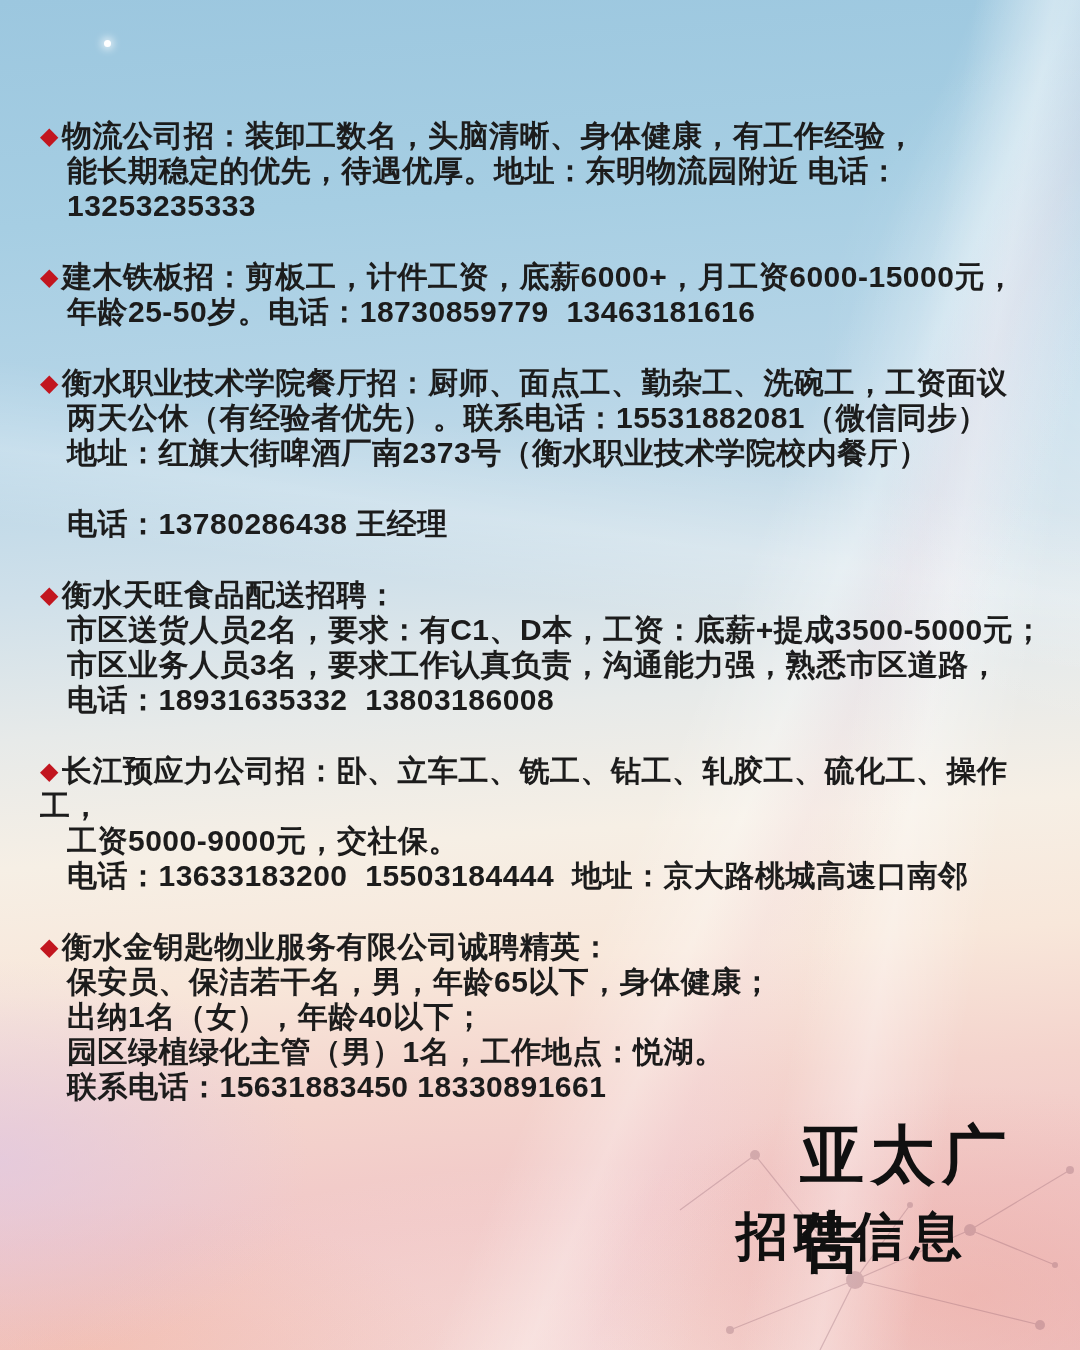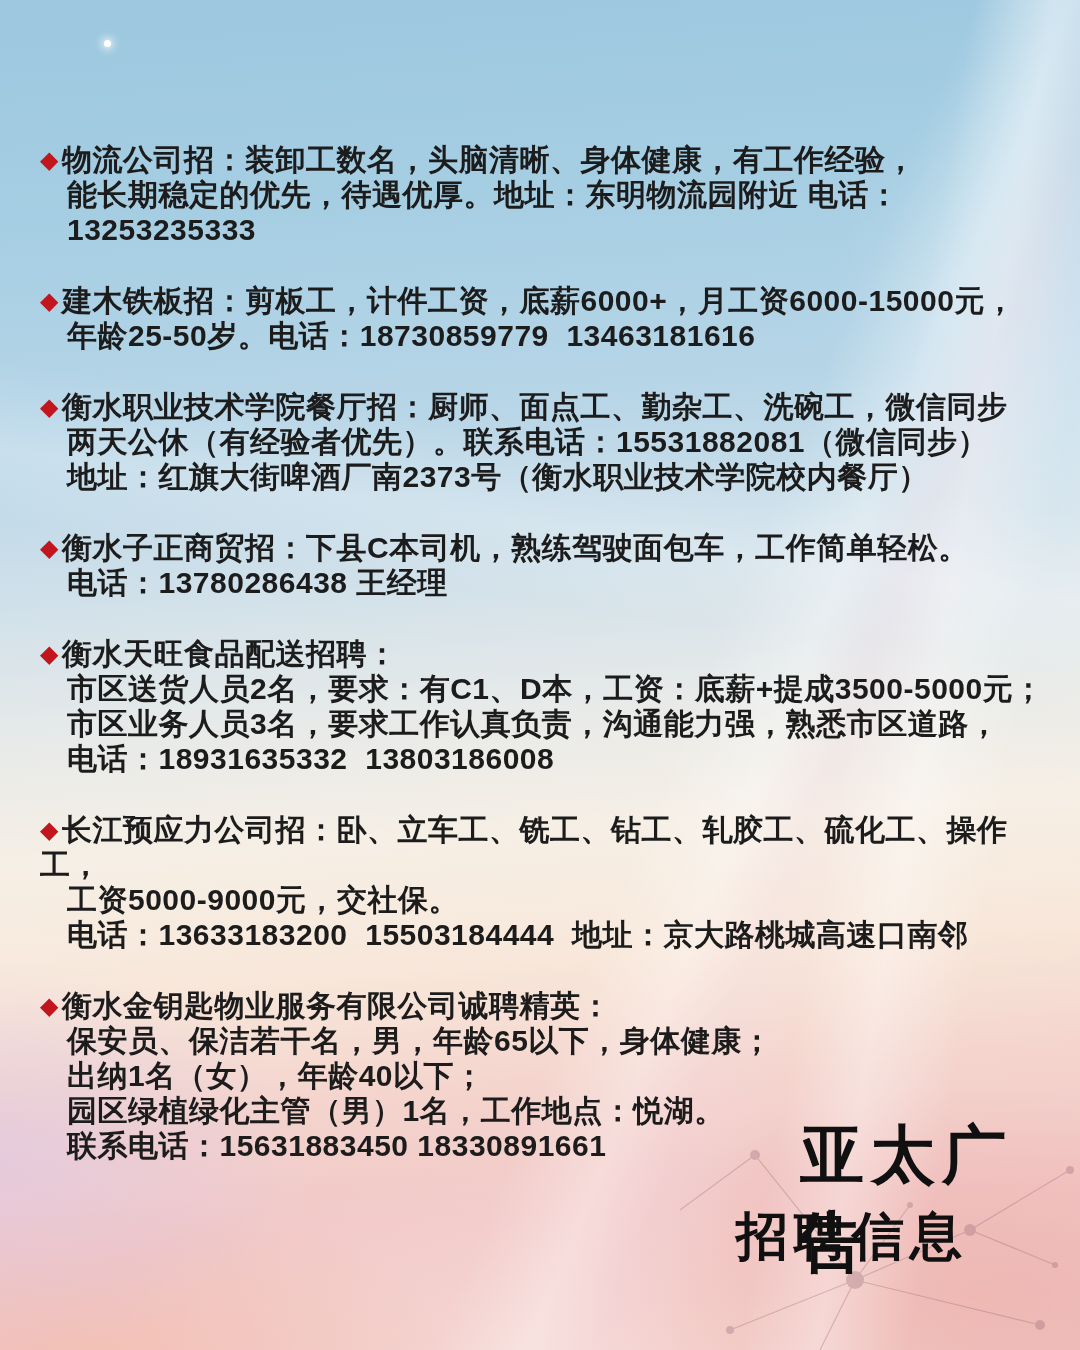--- a/index.html
+++ b/index.html
@@ -36,21 +36,20 @@
     background: #ffffff; box-shadow: 0 0 8px 2px rgba(255,255,255,0.9);
   }
   .constellation {
     position: absolute; right: 0; bottom: 0; opacity: 0.30;
   }
 
   
   .listings {
     position: absolute; left: 40px; top: 118px; right: 16px;
     color: #1c1c1c;
-    margin-top: 24px;
   }
   .listing { margin-bottom: 36px; }
   .line {
     font-size: 30px; line-height: 35px; font-weight: 700;
     letter-spacing: 0.5px;
   }
   .line span { white-space: pre-wrap; }
   .line.cont { padding-left: 27px; }
   .bullet {
     color: #c2161f; font-size: 24px; margin-right: 3px;
@@ -96,26 +95,25 @@
 <main class="listings">
     <div class="listing">
       <div class="line first"><span class="bullet">◆</span><span>物流公司招：装卸工数名，头脑清晰、身体健康，有工作经验，</span></div>
       <div class="line cont"><span>能长期稳定的优先，待遇优厚。地址：东明物流园附近 电话：13253235333</span></div>
     </div>
     <div class="listing">
       <div class="line first"><span class="bullet">◆</span><span>建木铁板招：剪板工，计件工资，底薪6000+，月工资6000-15000元，</span></div>
       <div class="line cont"><span>年龄25-50岁。电话：18730859779  13463181616</span></div>
     </div>
     <div class="listing">
-      <div class="line first"><span class="bullet">◆</span><span>衡水职业技术学院餐厅招：厨师、面点工、勤杂工、洗碗工，微信同步</span></div>
+      <div class="line first"><span class="bullet">◆</span><span>衡水职业技术学院餐厅招：厨师、面点工、勤杂工、洗碗工，工资面议</span></div>
       <div class="line cont"><span>两天公休（有经验者优先）。联系电话：15531882081（微信同步）</span></div>
       <div class="line cont"><span>地址：红旗大街啤酒厂南2373号（衡水职业技术学院校内餐厅）</span></div>
     </div>
     <div class="listing">
-      <div class="line first"><span class="bullet">◆</span><span>衡水子正商贸招：下县C本司机，熟练驾驶面包车，工作简单轻松。</span></div>
       <div class="line cont"><span>电话：13780286438 王经理</span></div>
     </div>
     <div class="listing">
       <div class="line first"><span class="bullet">◆</span><span>衡水天旺食品配送招聘：</span></div>
       <div class="line cont"><span>市区送货人员2名，要求：有C1、D本，工资：底薪+提成3500-5000元；</span></div>
       <div class="line cont"><span>市区业务人员3名，要求工作认真负责，沟通能力强，熟悉市区道路，</span></div>
       <div class="line cont"><span>电话：18931635332  13803186008</span></div>
     </div>
     <div class="listing">
       <div class="line first"><span class="bullet">◆</span><span>长江预应力公司招：卧、立车工、铣工、钻工、轧胶工、硫化工、操作工，</span></div>

